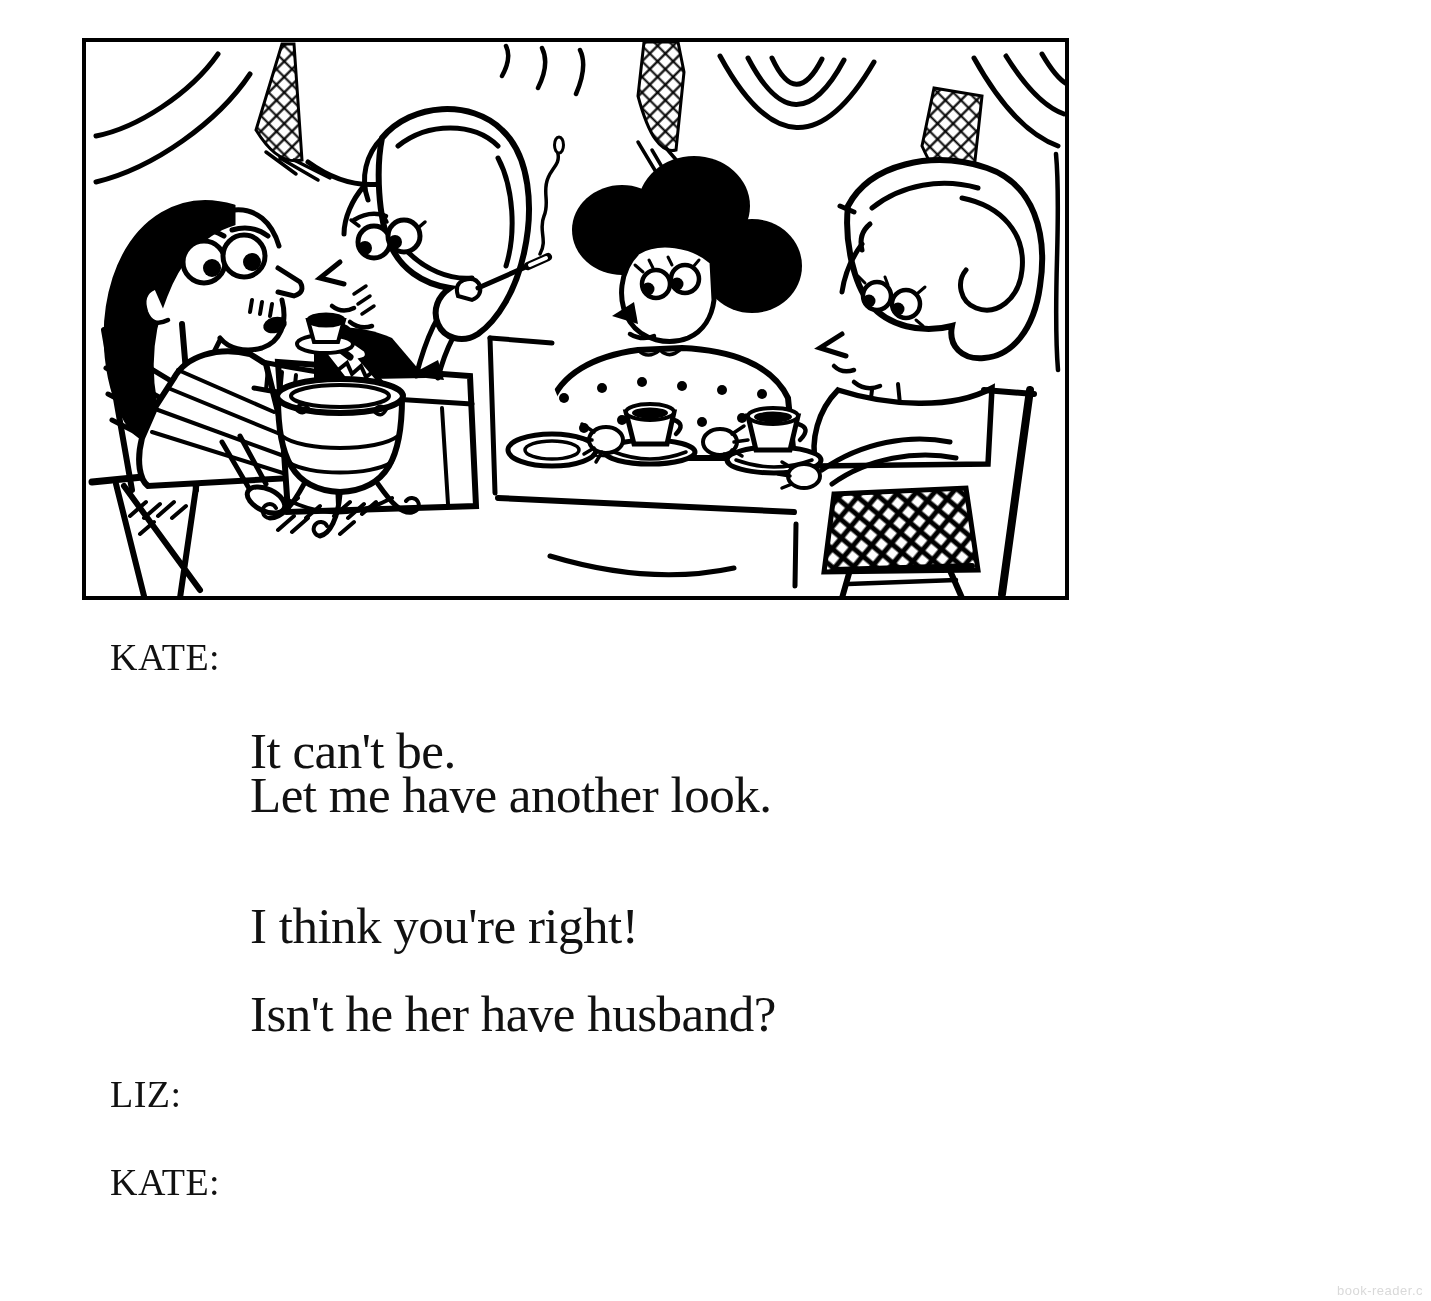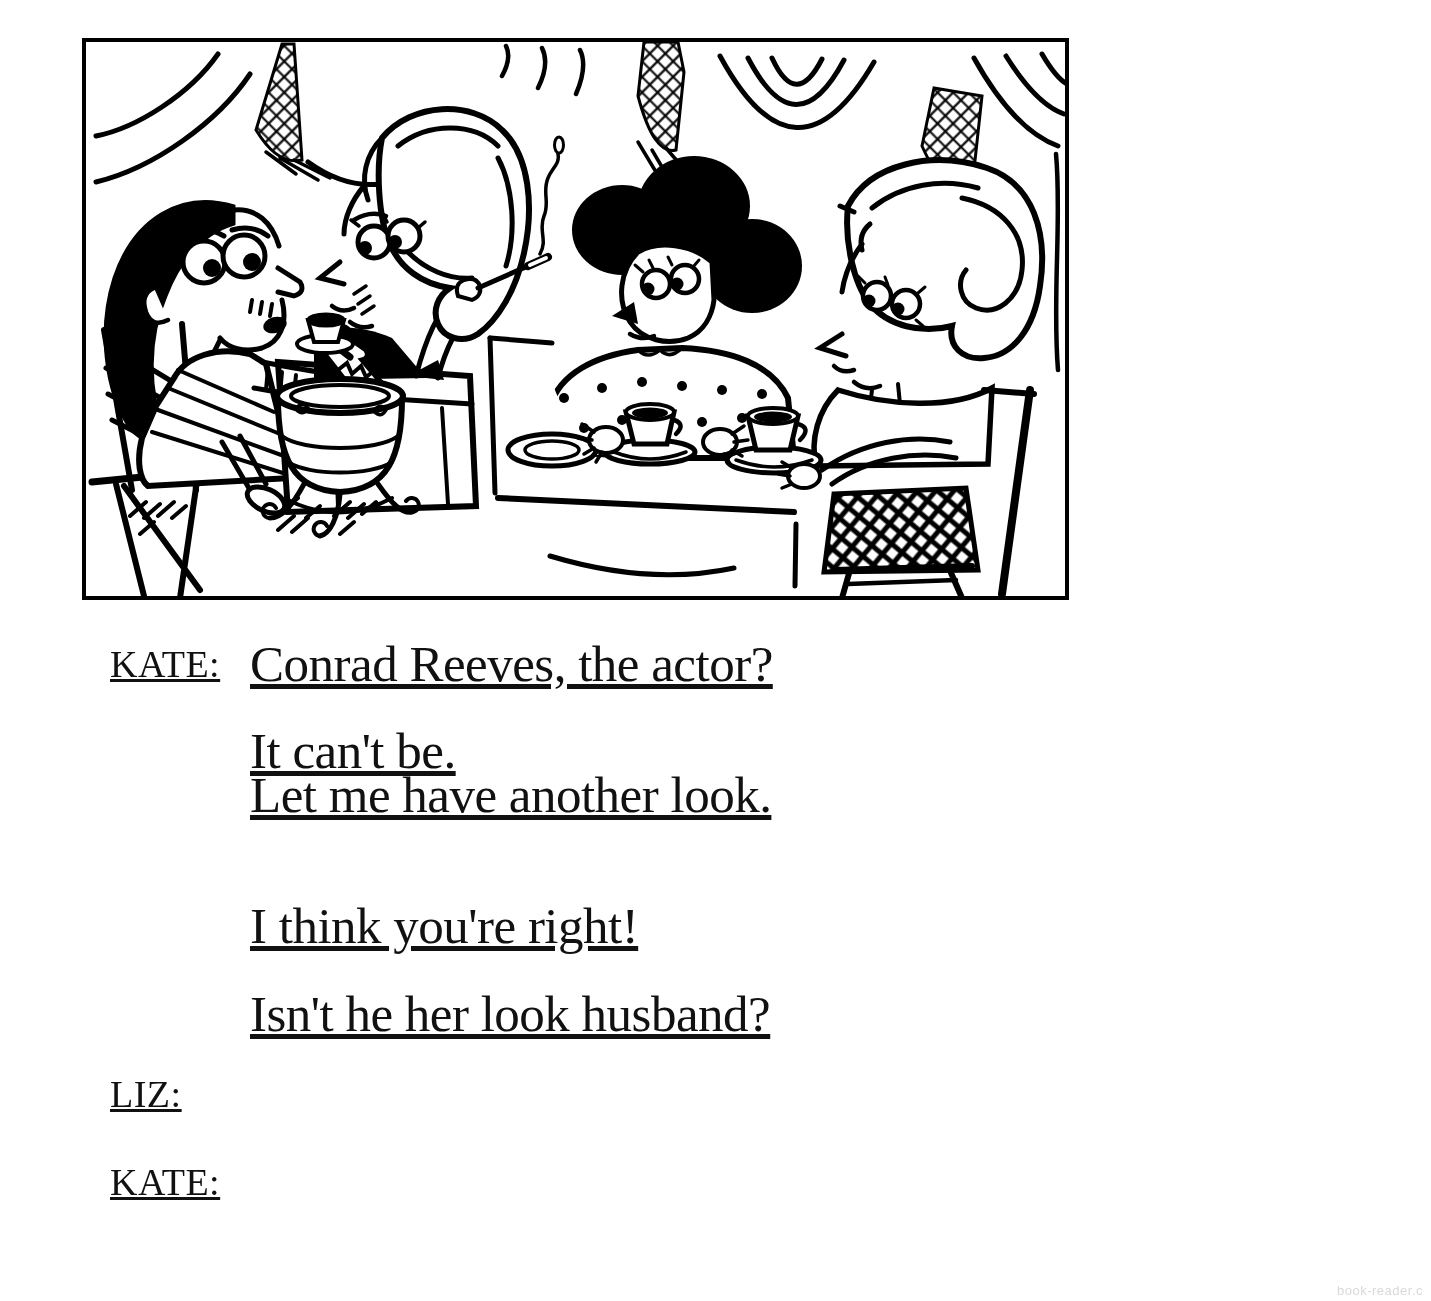--- a/index.html
+++ b/index.html
@@ -1,20 +1,20 @@
 <!DOCTYPE html>
 <html><head>
 <meta charset="utf-8">
 <style>
   html,body{margin:0;padding:0;background:#ffffff;}
   .page{position:relative;width:1431px;height:1301px;background:#ffffff;overflow:hidden;
         font-family:"Liberation Serif", serif;color:#111;}
   .cartoon{position:absolute;left:82px;top:38px;width:987px;height:562px;margin:0;}
   .cartoon svg{display:block;width:987px;height:562px;}
-  .dialogue-row{position:absolute;left:110px;display:flex;align-items:center;white-space:nowrap;text-decoration:underline;}
+  .dialogue-row{position:absolute;left:110px;display:flex;align-items:flex-end;white-space:nowrap;}
   .speaker{display:inline-block;width:140px;font-size:38px;letter-spacing:0.5px;}
   .dtext{font-size:51px;letter-spacing:-0.5px;}
   .r1{top:635px}.r2{top:722px}.r3{top:766px}.r4{top:897px}
   .r5{top:985px}.r6{top:1072px}.r7{top:1160px}
   .watermark{position:absolute;right:8px;bottom:3px;font-family:"Liberation Sans",sans-serif;
              font-size:13px;letter-spacing:0.5px;}
 </style>
 </head>
 <body>
 
@@ -249,37 +249,36 @@
         <path d="M252,478 l16,-14 M266,480 l16,-14 M280,476 l14,-12 M258,496 l14,-12"></path>
       </g>
 
       <rect x="2" y="2" width="983" height="558" fill="none" stroke="#000" stroke-width="4"></rect>
     </svg>
   </figure>
 
   <div>
     <div class="dialogue-row r1">
       <span class="speaker">KATE:</span>
-      <span class="dtext">Conrad Reeves, the actor?</span>
     </div>
     <div class="dialogue-row r2">
       <span class="speaker"></span>
       <span class="dtext">It can't be.</span>
     </div>
     <div class="dialogue-row r3">
       <span class="speaker"></span>
       <span class="dtext">Let me have another look.</span>
     </div>
     <div class="dialogue-row r4">
       <span class="speaker"></span>
       <span class="dtext">I think you're right!</span>
     </div>
     <div class="dialogue-row r5">
       <span class="speaker"></span>
-      <span class="dtext">Isn't he her look husband?</span>
+      <span class="dtext">Isn't he her have husband?</span>
     </div>
     <div class="dialogue-row r6">
       <span class="speaker">LIZ:</span>
     </div>
     <div class="dialogue-row r7">
       <span class="speaker">KATE:</span>
     </div>
   </div>
 
   <div class="watermark" style="color: rgb(217, 217, 217);">book-reader.c</div>

